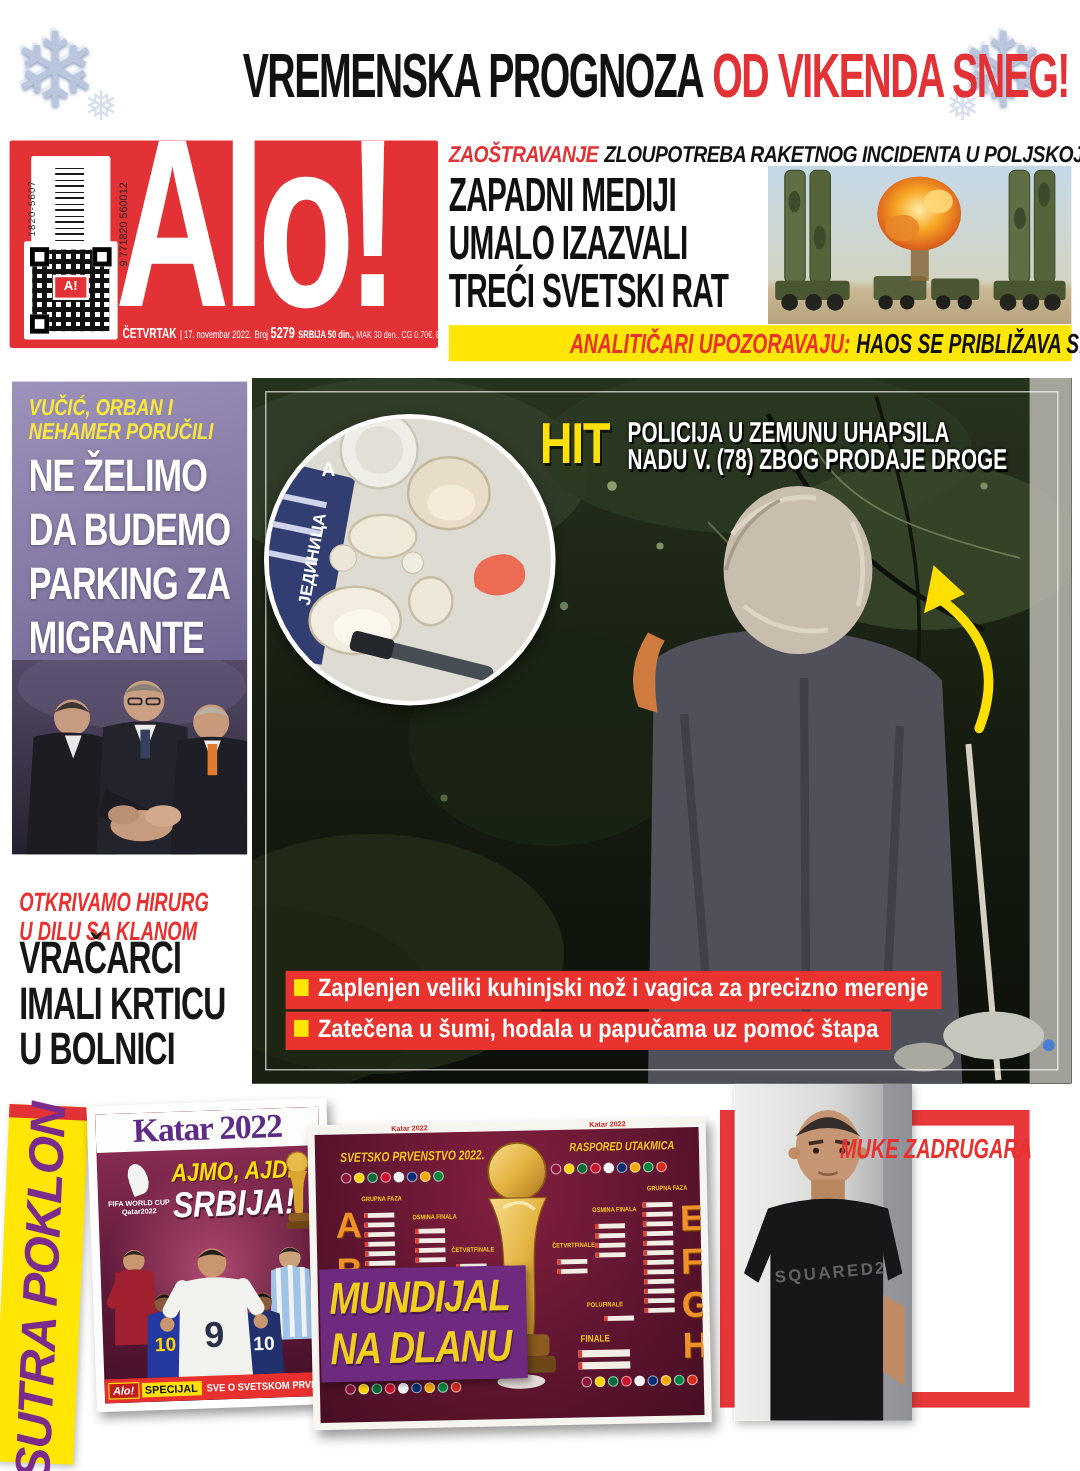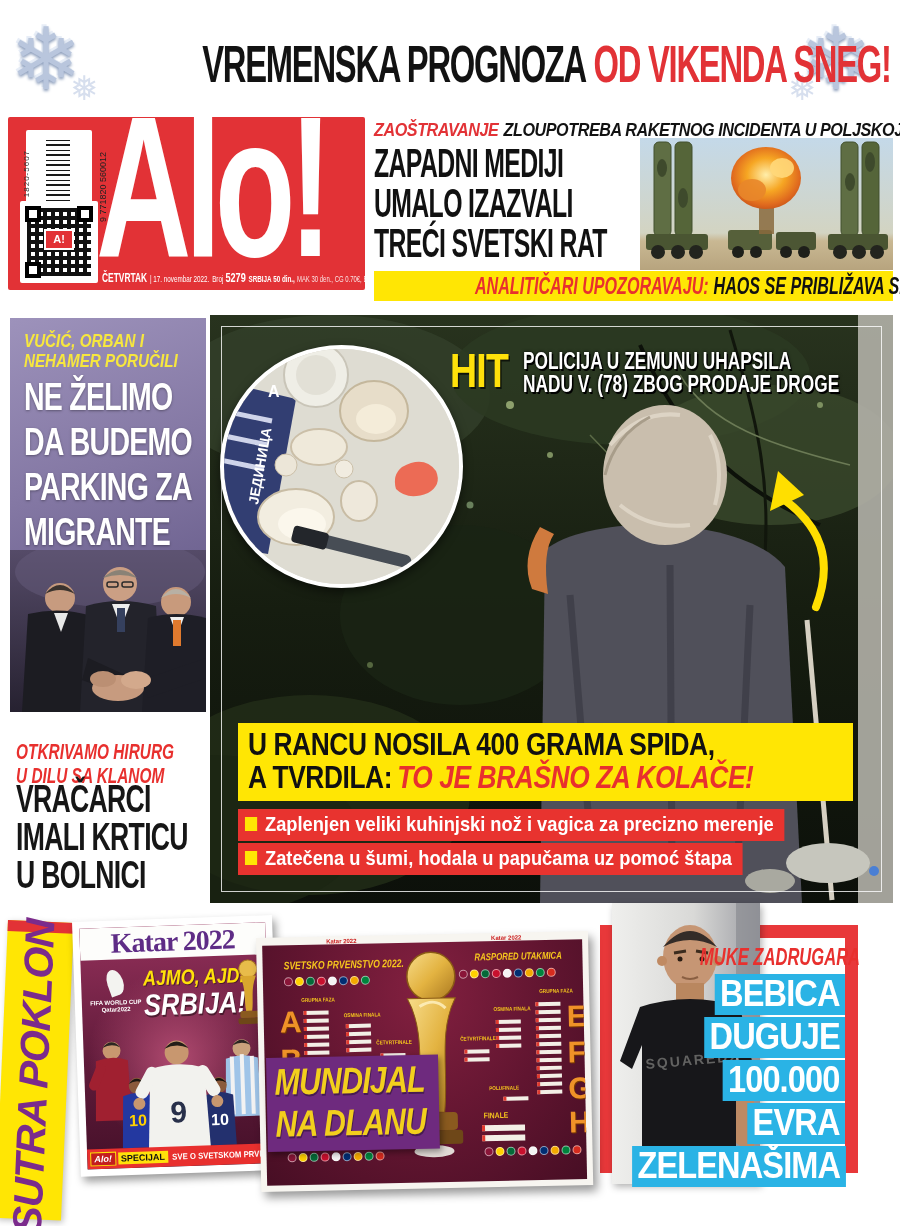--- a/index.html
+++ b/index.html
@@ -357,26 +357,20 @@
           <rect x="96" y="198" width="92" height="13" rx="6" fill="#474d55"></rect>
           <rect x="66" y="196" width="36" height="17" rx="4" fill="#23262b"></rect>
         </g>
       </svg>
     </div>
     <div class="abs hit nw">HIT</div>
     <div class="abs toplines">
       <div>POLICIJA U ZEMUNU UHAPSILA</div>
       <div>NADU V. (78) ZBOG PRODAJE DROGE</div>
     </div>
-    <div class="abs deck">
-      <div class="l">U RANCU NOSILA 400 GRAMA SPIDA,</div>
-      <div class="l">
-        <span>A TVRDILA:</span><span class="red">TO JE BRAŠNO ZA KOLAČE!</span>
-      </div>
-    </div>
     <div class="abs bullet" style="left:28px;top:494px;">
       <span class="sq"></span><span>Zaplenjen veliki kuhinjski nož i vagica za precizno merenje</span>
     </div>
     <div class="abs bullet" style="left:28px;top:528px;">
       <span class="sq"></span><span>Zatečena u šumi, hodala u papučama uz pomoć štapa</span>
     </div>
   </div>
 
   <div class="abs ribbon">
     <div class="top-red"></div>
@@ -559,21 +553,14 @@
     <path d="M62,50 L74,48 M84,48 L96,50" stroke="#3c2c1e" stroke-width="3"></path>
     <circle cx="68" cy="56" r="2.5" fill="#2a1c12"></circle>
       <circle cx="90" cy="56" r="2.5" fill="#2a1c12"></circle>
     <path d="M70,74 Q78,78 86,74" stroke="#8a5f42" stroke-width="2" fill="none"></path>
     <rect x="64" y="80" width="28" height="18" fill="#b9875f"></rect>
     <path d="M28,104 Q78,88 128,104 L140,158 L128,164 L124,142 L124,281 L30,281 L30,142 L20,166 L8,158 Z" fill="#17171a"></path>
     <text x="34" y="166" transform="rotate(-5 34 166)" font-size="14" font-weight="bold" fill="#70706e" opacity=".85" letter-spacing="2" font-family="Liberation Sans,sans-serif">SQUARED2</text>
     <path d="M124,176 L142,186 L142,252 L124,240 Z" fill="#bd8a64"></path>
   </svg>
   <div class="abs zad-kick">MUKE ZADRUGARA</div>
-  <div class="abs zad-stack">
-    <div><span class="zad-line">BEBICA</span></div>
-    <div><span class="zad-line">DUGUJE</span></div>
-    <div><span class="zad-line">100.000</span></div>
-    <div><span class="zad-line">EVRA</span></div>
-    <div><span class="zad-line">ZELENAŠIMA</span></div>
-  </div>
 
 </div>
 
 </body></html>

